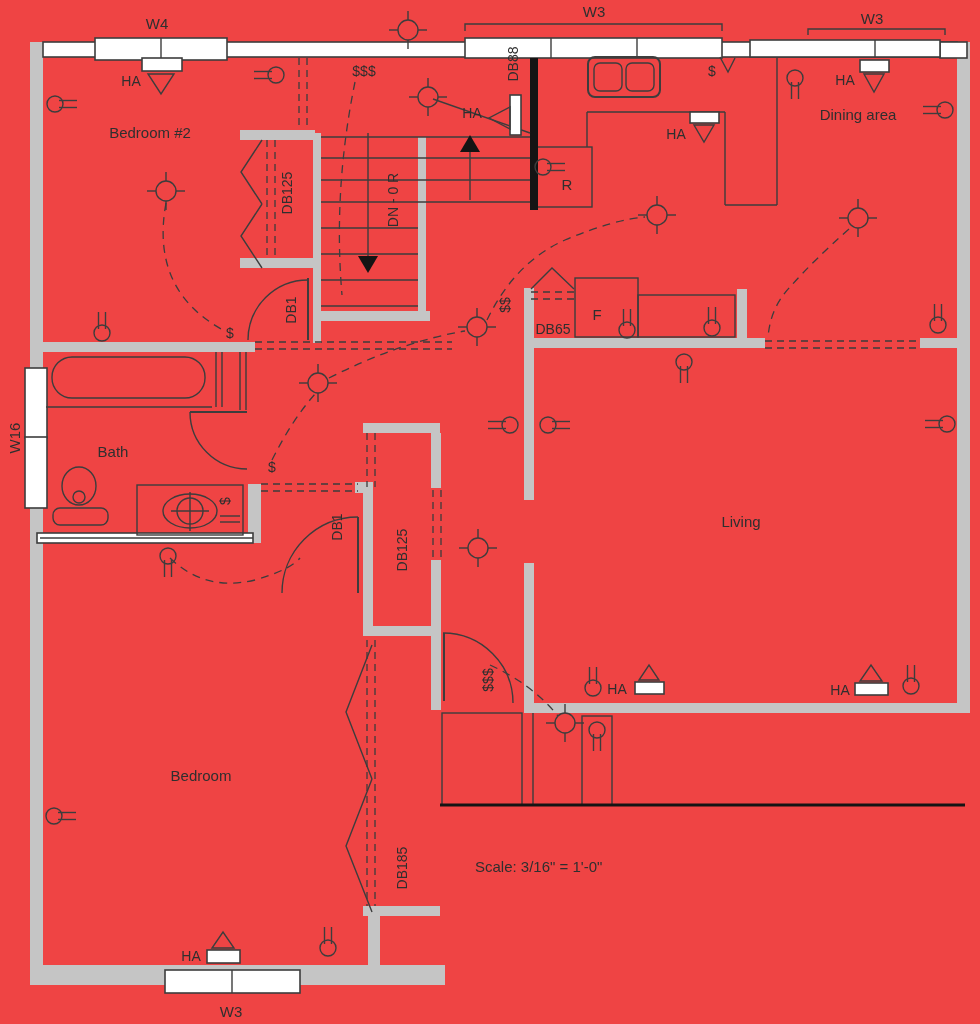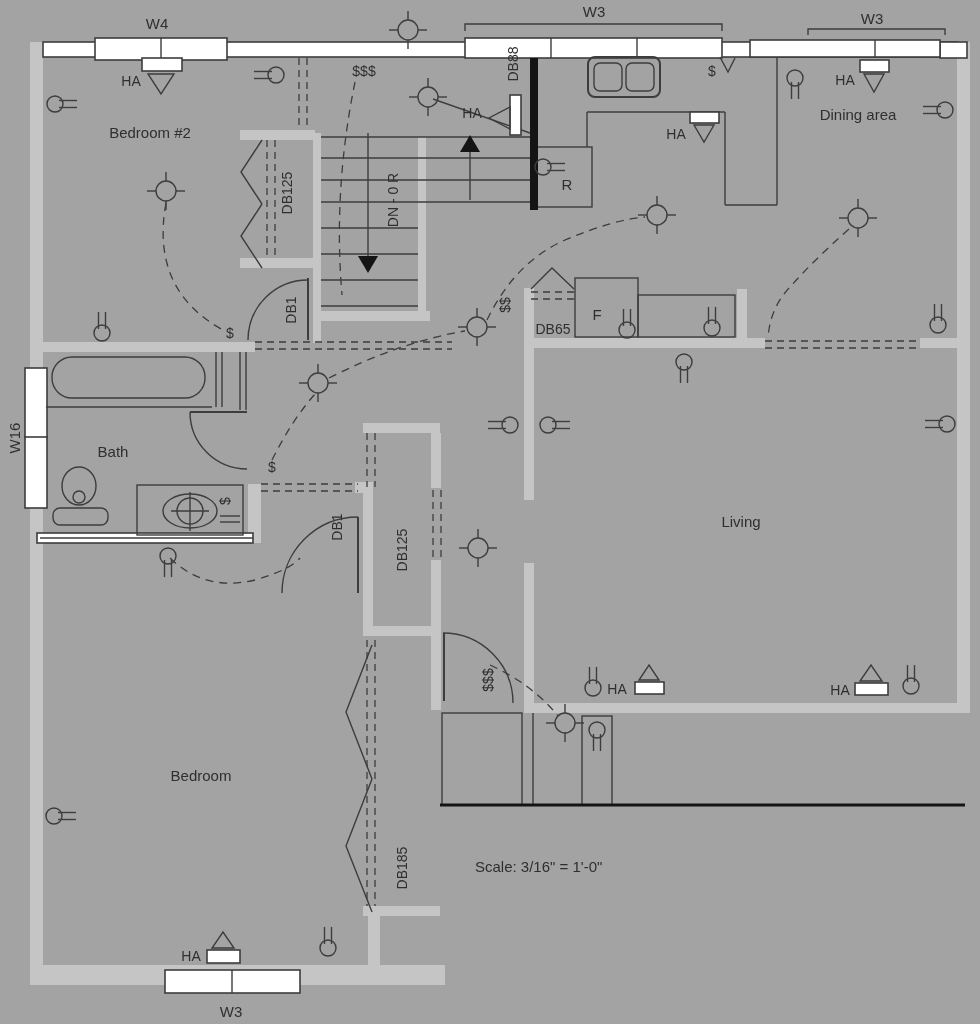--- a/index.html
+++ b/index.html
@@ -1,16 +1,16 @@
 <!DOCTYPE html>
 <html><head>
 <meta charset="utf-8">
 <style>
   html,body{margin:0;padding:0;background:#ffffff;}
-  .plan-wrap{position:relative;width:980px;height:1024px;background:#a3a3a3;overflow:hidden;}
+  .plan-wrap{position:relative;width:980px;height:1024px;background:#ef4444;overflow:hidden;}
   svg text{font-family:"Liberation Sans","DejaVu Sans",sans-serif;fill:#2f2f2f;}
   .lbl{font-size:15px;}
   .sm{font-size:14px;}
   .thin{stroke:#3d3d3d;stroke-width:1.4;fill:none;}
   .thin2{stroke:#3d3d3d;stroke-width:2;fill:none;}
   .wire{stroke:#3d3d3d;stroke-width:1.3;fill:none;stroke-dasharray:8 6;}
   .dash2{stroke:#3d3d3d;stroke-width:1.3;fill:none;stroke-dasharray:7 5;}
   .gray{fill:#c5c5c5;stroke:none;}
   .wht{fill:#ffffff;stroke:#3d3d3d;stroke-width:1.6;}
 </style>

